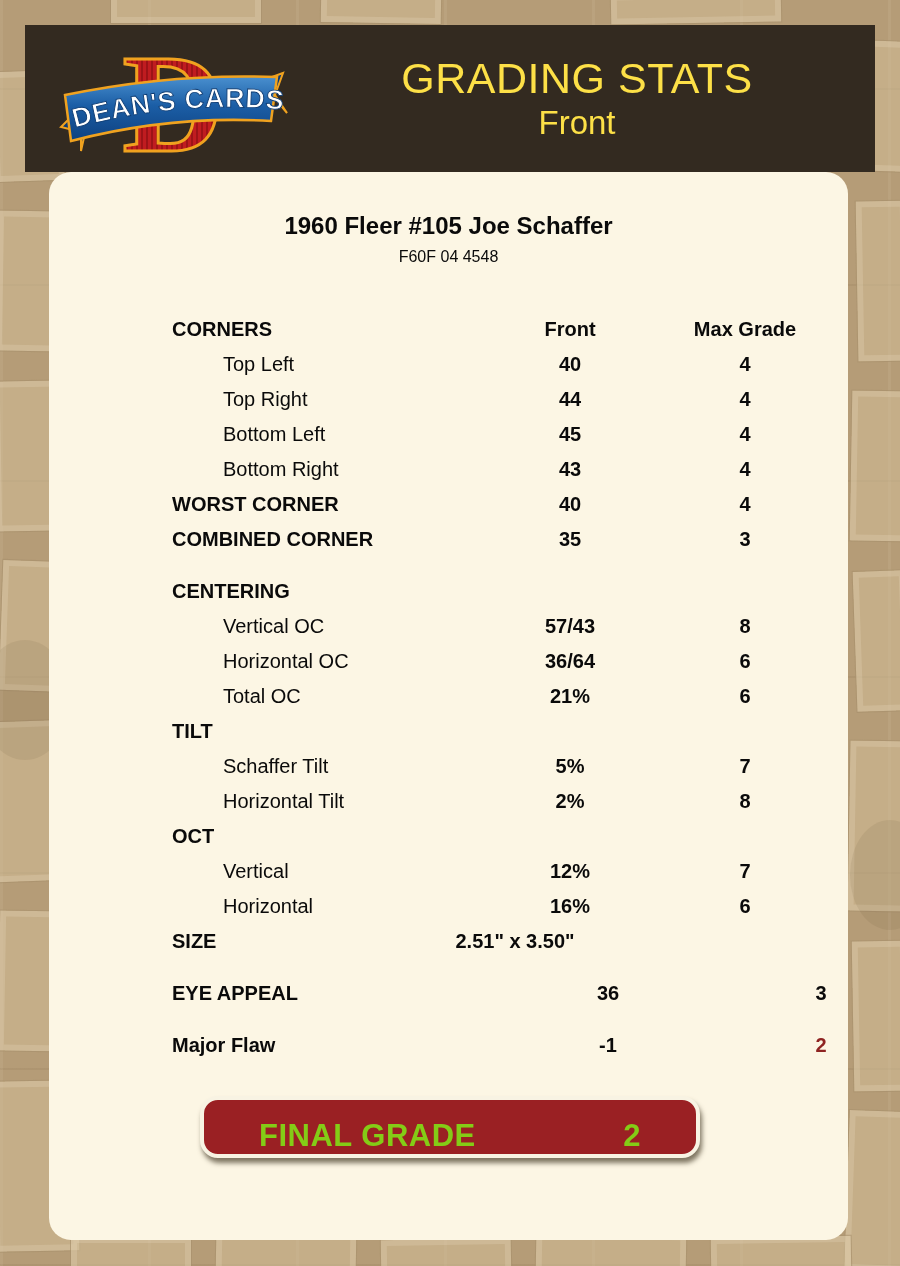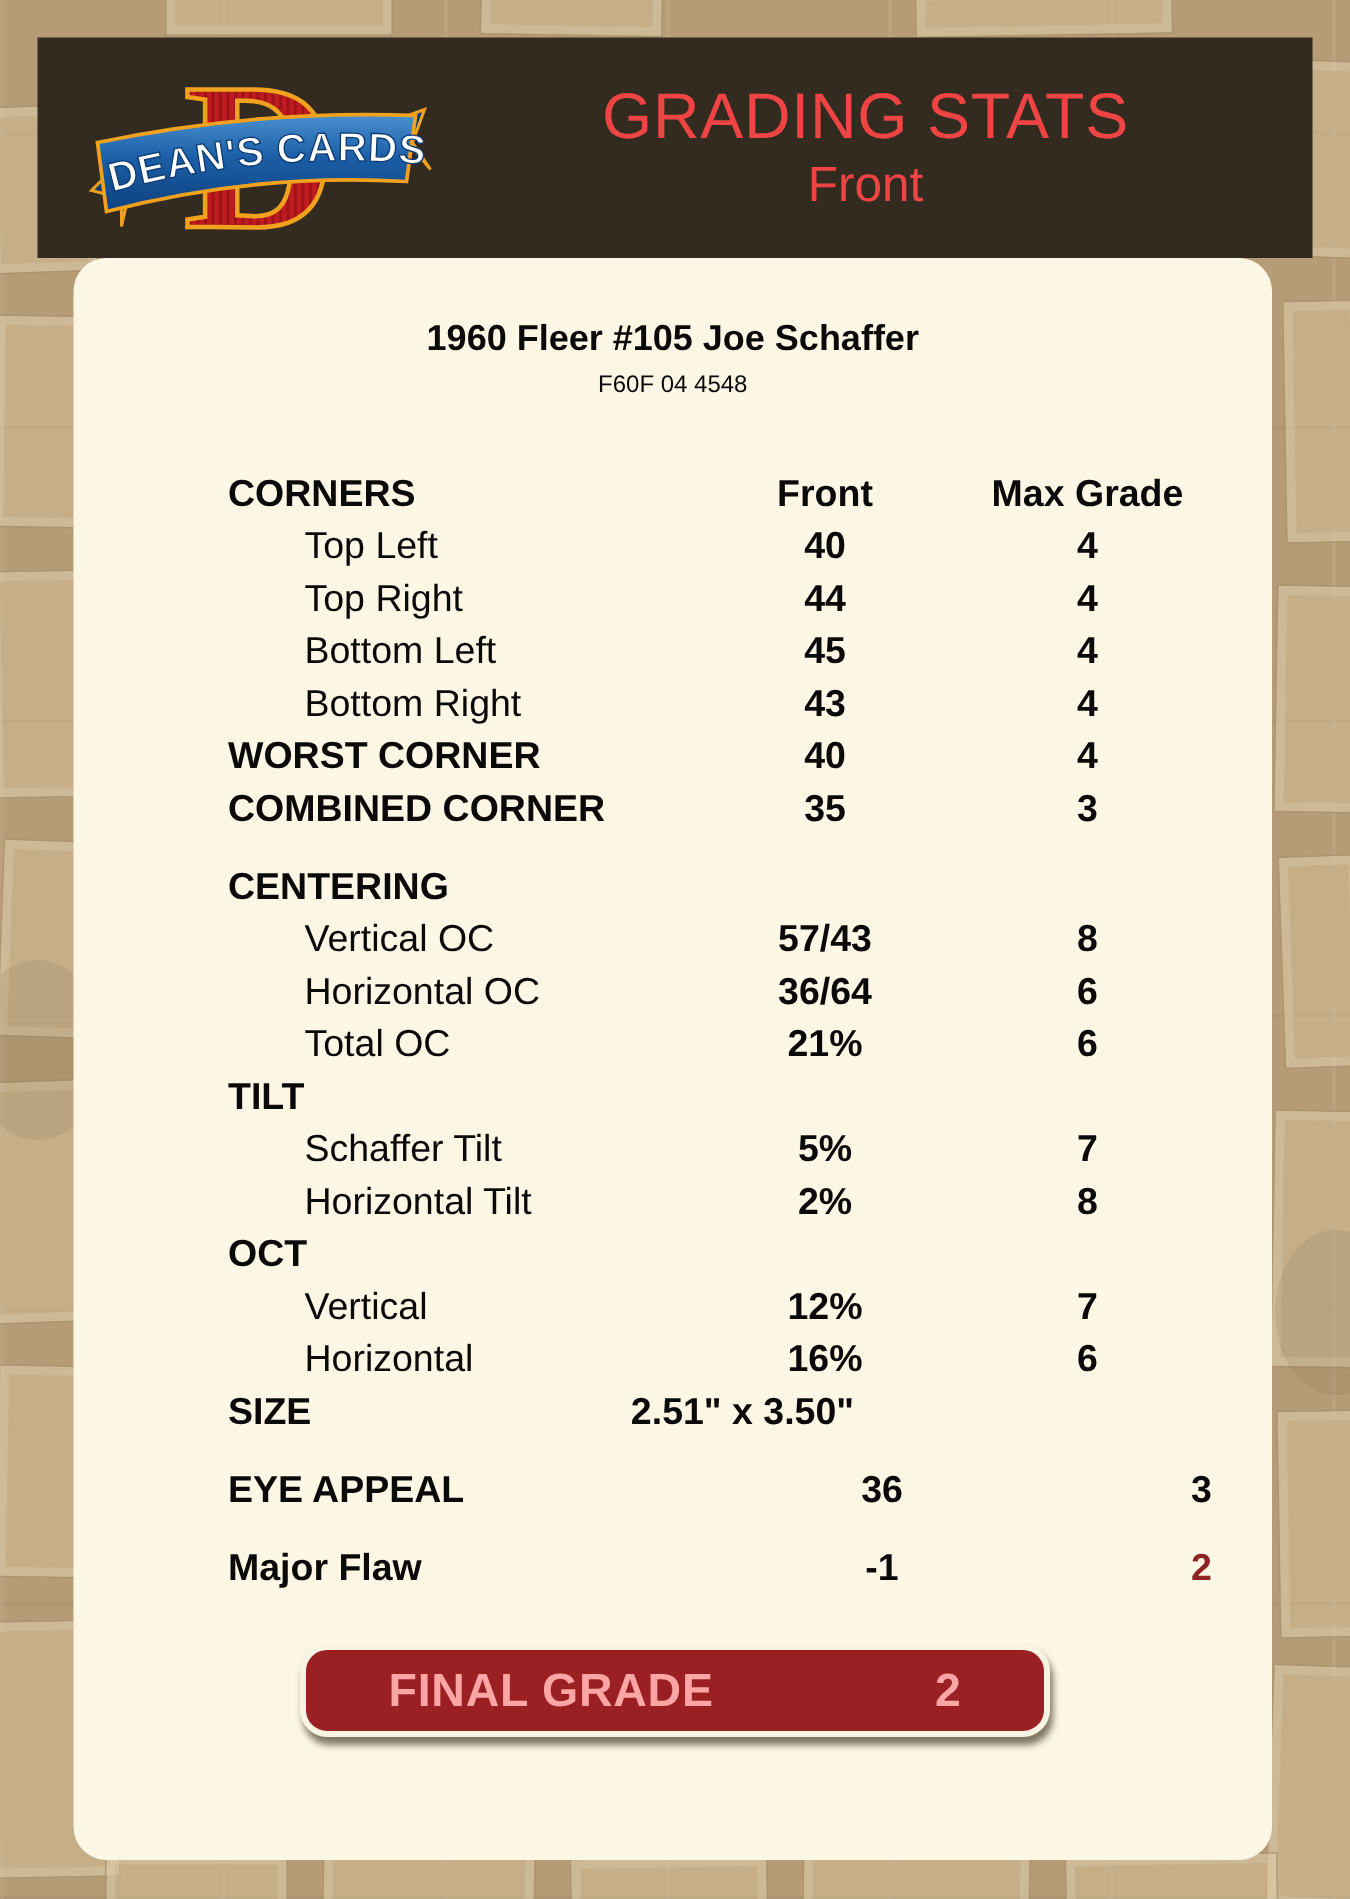--- a/index.html
+++ b/index.html
@@ -28,21 +28,21 @@
 
   
   .header {
     position:absolute; left:25px; top:25px; width:850px; height:147px;
     background: var(--header-bg, #332a20);
   }
   .logo { position:absolute; left:26px; top:4px; width:240px; height:140px; }
   .header-text {
     position:absolute; left:260px; top:0; right:6px; height:100%;
     display:flex; flex-direction:column; align-items:center; justify-content:center;
-    color:#ef4444; text-align:center;
+    color:#fde047; text-align:center;
   }
   .header-title { font-size:43px; line-height:46px; letter-spacing:0.5px; }
   .header-subtitle { font-size:33px; line-height:38px; margin-top:3px; }
 
   
   .panel {
     position:absolute; left:49px; top:172px; width:799px; height:1068px;
     background: var(--panel-bg, #fcf6e4);
     color:#0a0a0a;
     border-radius:22px;
@@ -53,44 +53,44 @@
   }
   .card-cert {
     position:absolute; top:76px; left:0; width:100%;
     text-align:center; font-size:16px;
   }
 
   
   .grading-table { position:absolute; left:103px; top:140px; width:658px; }
   .trow {
     display:grid; grid-template-columns:308px 180px 170px;
-    height:35px; line-height:35px; font-size:25px;
+    height:35px; line-height:35px; font-size:20px;margin-left:20px;
   }
   .trow.gap { margin-top:17px;gap:38px; }
   .trow.item .cell-label { padding-left:51px; }
   .trow.head .cell-label,
   .trow.head .cell-value,
   .trow.head .cell-max,
   .trow.section .cell-label,
   .trow.flaw .cell-label { font-weight:bold; }
   .cell-value, .cell-max { text-align:center;font-weight:bold; }
   .cell-value.wide { transform:translateX(-55px); }
   .cell-max.red { color: var(--flaw-red, #8e2321); font-weight:bold; }
 
   
   .final-grade {
     position:absolute; left:151px; top:924px; width:500px; height:62px;
     box-sizing:border-box;
     background: var(--accent-red, #9a2023);
     border:4px solid #f8f3e3;
     border-radius:18px;
     box-shadow: 2px 5px 5px rgba(105,95,75,0.85);
-    display:flex; align-items:center; justify-content:space-between;
+    display:flex; align-items:flex-end; justify-content:space-between;
     padding:0 55px;
-    color:#fca5a5; font-size:31px; font-weight:bold; letter-spacing:0.5px;
+    color:#84cc16; font-size:31px; font-weight:bold; letter-spacing:0.5px;
     cursor:default;
   }
 </style>
 </head>
 <body>
 
 <div class="bg-texture"></div>
 <div>
   <div class="bg-card" style="left:-8px;top:70px;width:70px;height:110px;transform:rotate(-2deg)"></div>
   <div class="bg-card" style="left:-4px;top:210px;width:62px;height:140px;transform:rotate(1deg)"></div>

